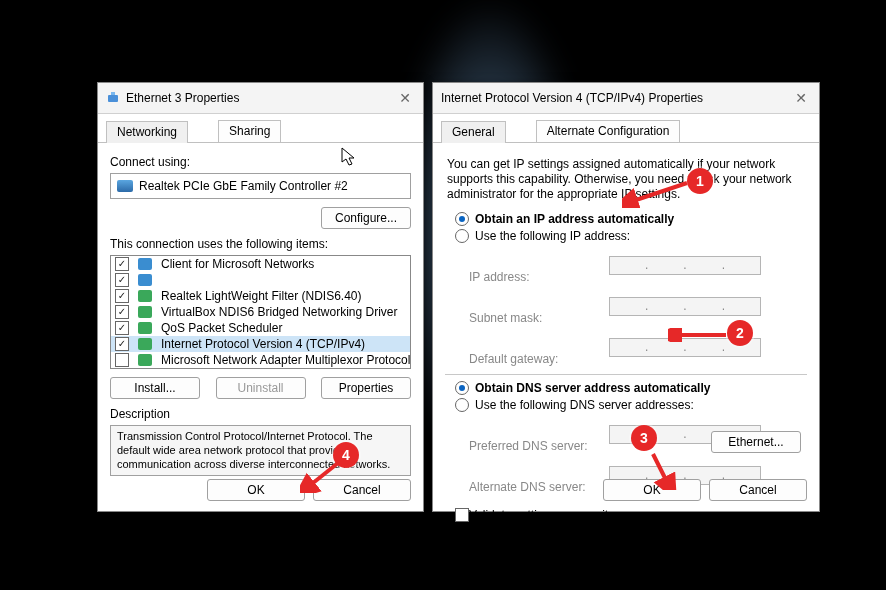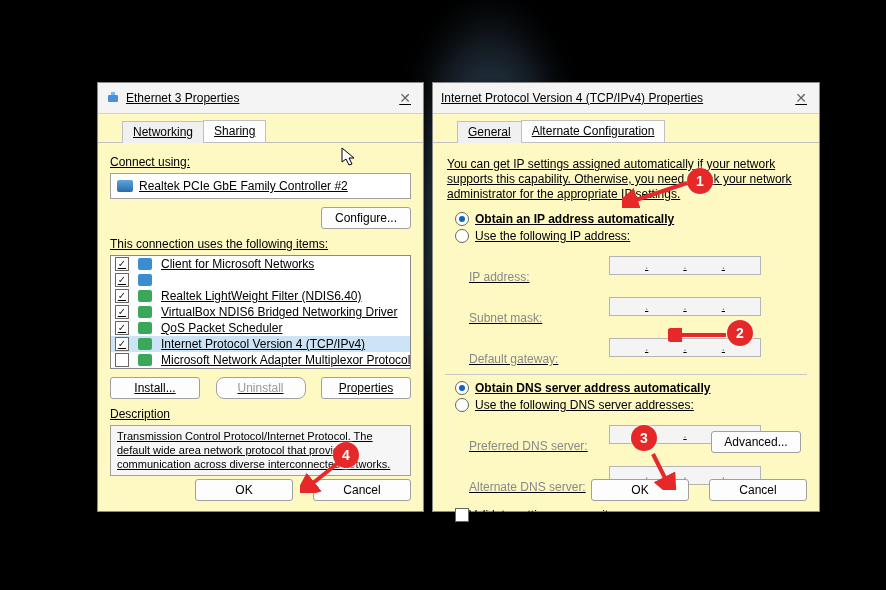--- a/index.html
+++ b/index.html
@@ -1,42 +1,42 @@
 <!DOCTYPE html>
 <html><head>
 <meta charset="utf-8">
 <style>
   html,body{margin:0;padding:0;width:886px;height:590px;background:#000;font-family:"Segoe UI",Tahoma,sans-serif;font-size:12px;color:#000;overflow:hidden;}
   .backdrop-blob{position:absolute;left:340px;top:0;width:250px;height:590px;background:radial-gradient(ellipse 120px 300px at 60% 40%, #7aa3c8 0%, #4a6b8a 40%, #2a3a4a 60%, transparent 80%);filter:blur(15px);opacity:0.6;}
-  .dlg{position:absolute;background:#fef9c3;border:1px solid #888;box-shadow:2px 2px 8px rgba(0,0,0,.5);text-decoration:underline;}
+  .dlg{position:absolute;background:#ffffff;border:1px solid #888;box-shadow:2px 2px 8px rgba(0,0,0,.5);}
   .dlg-left{left:97px;top:82px;width:325px;height:428px;}
   .dlg-right{left:432px;top:82px;width:386px;height:428px;}
   .titlebar{display:flex;align-items:center;padding:4px 8px;background:#f4f4f4;border-bottom:1px solid #d0d0d0;height:22px;}
   .titlebar .ticon{width:14px;height:14px;margin-right:6px;display:flex;align-items:center;justify-content:center;}
   .titlebar .ttxt{flex:1;font-size:12px;}
   .close-x{color:#666;font-size:14px;padding:0 4px;cursor:default;}
-  .tabs{display:flex;padding:6px 8px 0 24px;border-bottom:1px solid #c0c0c0;}
+  .tabs{display:flex;padding:6px 8px 0 8px;border-bottom:1px solid #c0c0c0;gap:31px;}
   .tab{padding:3px 10px 4px 10px;border:1px solid #c0c0c0;border-bottom:none;background:#fdfdfd;margin-right:-1px;position:relative;cursor:default;}
   .tab.active{background:#f0f0f0;top:1px;}
   .body{padding:8px 12px;}
   .lbl{display:block;margin:4px 0;}
   .adapter-box{border:1px solid #a0a0a0;background:#fff;padding:5px 6px;display:flex;align-items:center;gap:6px;}
   .nic-icon{width:16px;height:12px;background:linear-gradient(#5aa6e0,#2c6aa8);border-radius:2px;}
   .btn{display:inline-flex;align-items:center;justify-content:center;border:1px solid #a0a0a0;background:#fdfdfd;border-radius:3px;padding:3px 12px;font-size:12px;min-width:64px;cursor:default;}
-  .btn[disabled]{color:#999;border-radius:8px;}
+  .btn[disabled]{color:#999;}
   .btn-row{display:flex;gap:8px;justify-content:space-between;margin-top:8px;}
   .list-box{border:1px solid #888;background:#fff;height:112px;overflow:hidden;}
   .li{display:flex;align-items:center;gap:9px;padding:1px 4px;white-space:nowrap;}
   .li.selected{background:#cde4f7;}
   .chk{width:12px;height:12px;border:1px solid #666;background:#fff;display:flex;align-items:center;justify-content:center;flex:0 0 auto;}
   .chk.checked::after{content:"✓";font-size:10px;color:#222;line-height:10px;}
   .li-icon{width:14px;height:12px;background:#3a8dd0;border-radius:2px;flex:0 0 auto;}
   .li-icon.grn{background:#3aa85a;}
   .desc-box{border:1px solid #a0a0a0;background:#f6f6f6;padding:4px 6px;font-size:11px;line-height:1.25;margin-top:4px;}
-  .footer{position:absolute;bottom:10px;right:12px;display:flex;gap:20px;}
+  .footer{position:absolute;bottom:10px;right:12px;display:flex;gap:8px;}
   .para{font-size:12px;line-height:1.25;margin:6px 2px 10px 2px;}
   .radio-row{display:flex;align-items:center;gap:6px;margin:3px 0 3px 10px;}
   .radio{width:12px;height:12px;border:1px solid #666;border-radius:50%;display:flex;align-items:center;justify-content:center;flex:0 0 auto;background:#fff;}
   .radio.on::after{content:"";width:6px;height:6px;border-radius:50%;background:#0a64c2;}
   .radio-row b{font-weight:bold;text-align:center;}
   .ip-grid{margin:2px 0 8px 24px;}
   .ip-row{display:flex;align-items:center;margin:3px 0;}
   .ip-row .fl{width:140px;color:#888;margin-top:24px;}
   .ip-field{width:150px;height:17px;border:1px solid #b5b5b5;background:#f4f4f4;display:flex;align-items:center;justify-content:space-evenly;color:#888;}
   .ip-dot{color:#888;}
@@ -199,21 +199,21 @@
             <span class="ip-dot">.</span>
           </span>
         </div>
     </div>
 
     <div class="chk-row">
       <span class="chk"></span>
       <span>Validate settings upon exit</span>
     </div>
     <div class="adv-row">
-      <span class="btn">Advanced...</span>
+      <span class="btn">Ethernet...</span>
     </div>
   </div>
   <div class="footer">
     <span class="btn" style="min-width:72px">OK</span>
     <span class="btn" style="min-width:72px">Cancel</span>
   </div>
 </div>
 
 <div class="annot" style="left:687px;top:168px;">1</div>
 <div class="annot" style="left:727px;top:320px;">2</div>

